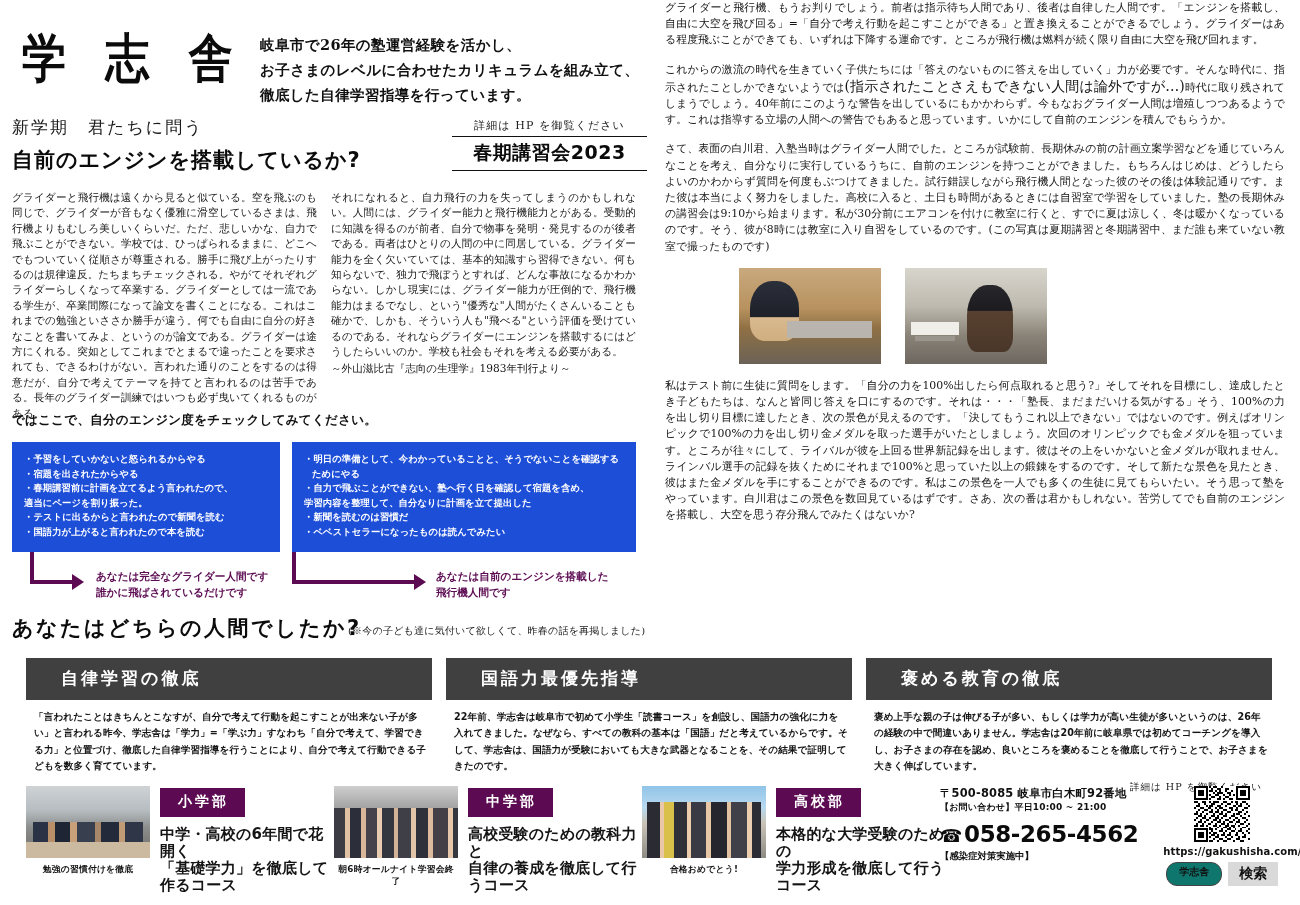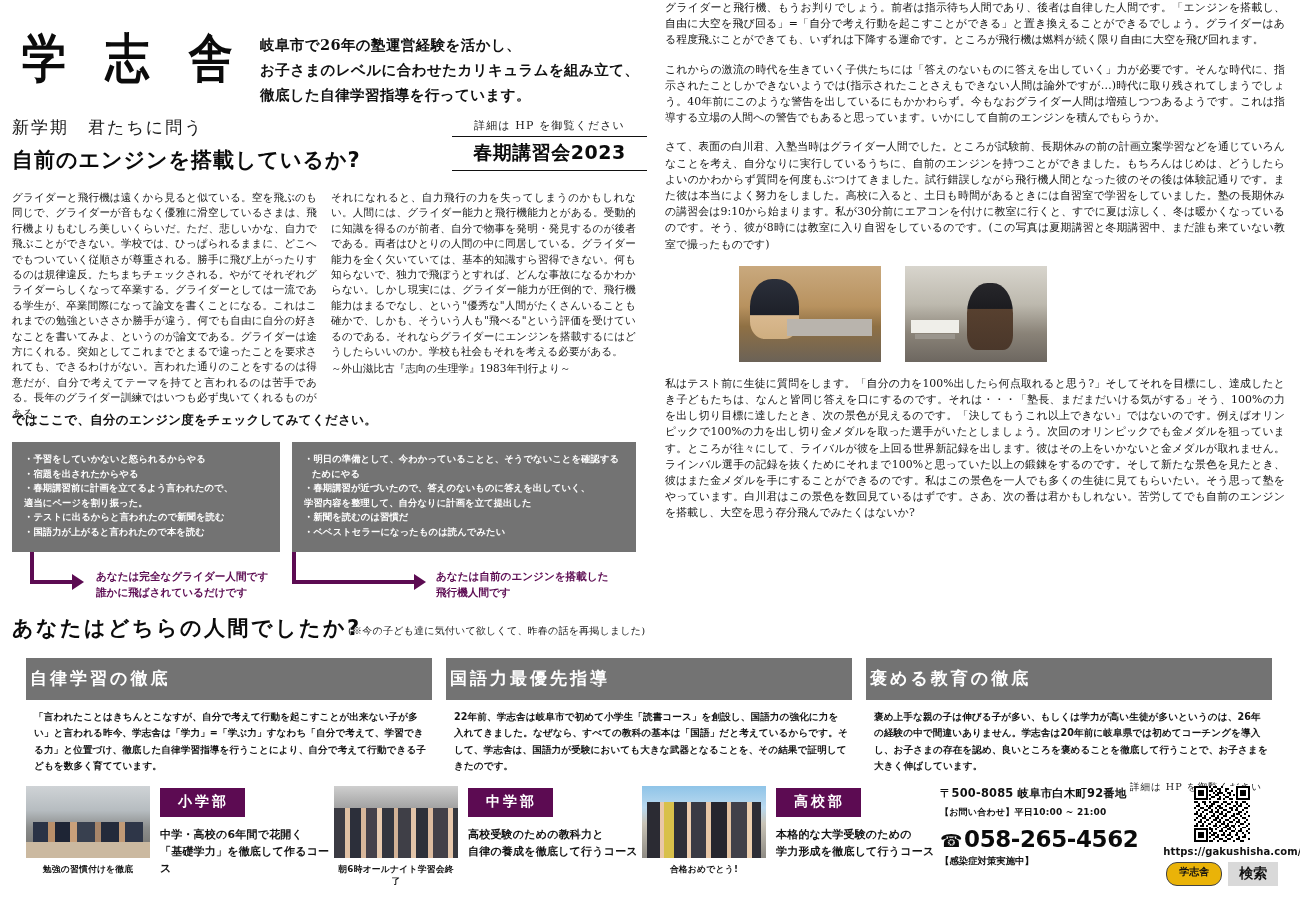--- a/index.html
+++ b/index.html
@@ -69,21 +69,21 @@
   
   .check-intro {
     position: absolute; left: 12px; top: 412px;
     font-family: "DejaVu Sans", sans-serif;
     font-size: 12.5px; font-weight: 600; color: #111; letter-spacing: .3px;
   }
 
   
   .boxes { position: absolute; left: 12px; top: 442px; width: 624px; display: flex; gap: 12px; }
   .pbox {
-    background: #737373; color: #ffffff;
+    background: #1d4ed8; color: #ffffff;
     padding: 10px 12px 12px 12px;
     min-height: 102px;
   }
   .pbox.left  { width: 268px; }
   .pbox.right { width: 344px; }
   .pbox ul { list-style: none; }
   .pbox li {
     font-family: "DejaVu Sans", sans-serif;
     font-size: 9.3px; line-height: 14.6px; font-weight: 600; letter-spacing: .1px;
     text-indent: -8px; padding-left: 8px;
@@ -118,21 +118,21 @@
     font-family: "DejaVu Serif", serif;
     font-size: 10px; color: #1a1a1a; letter-spacing: .2px;
   }
 
   
   .rtext {
     font-family: "DejaVu Serif", serif;
     font-size: 10.9px; line-height: 16.2px; color: #141414;
     text-align: justify; letter-spacing: .05px;
   }
-  .rtext .small { font-size: 11px; }
+  .rtext .small { font-size: 14px; }
   .rblock { margin-bottom: 13px; }
 
   
   .photo-row { display: flex; gap: 24px; margin: 6px 0 14px 74px; }
   .photo { width: 142px; height: 96px; position: relative; overflow: hidden; border: 0; }
   .ph-a { background: linear-gradient(180deg,#c9a97e 0%,#b8925f 42%,#8f7044 63%,#6b6257 100%); }
   .ph-a::before {
     content:""; position:absolute; left:8%; top:14%; width:34%; height:62%;
     border-radius: 46% 46% 30% 30%;
     background: linear-gradient(180deg,#2b2f3a 0%,#1d2028 60%,#d9b98f 61%,#cfae80 100%);
@@ -149,24 +149,24 @@
   }
   .ph-b::after {
     content:""; position:absolute; left:4%; top:56%; width:34%; height:14%;
     background:#efeee9; box-shadow: 0 10px 0 -4px #9a958d;
   }
 
   
   .features { position: absolute; left: 26px; top: 658px; width: 1248px; display: flex; gap: 14px; }
   .feat { width: 406px; }
   .feat-head {
-    background: #737373; color: #fff;
+    background: #404040; color: #fff;
     font-family: "DejaVu Sans", sans-serif;
     font-size: 17px; font-weight: 700; letter-spacing: 3px;
-    padding: 9px 0 10px 4px;
+    padding: 9px 0 10px 35px;
   }
   .feat-body {
     font-family: "DejaVu Sans", sans-serif;
     font-size: 9.6px; line-height: 16.4px; font-weight: 600; color: #141414;
     padding: 9px 4px 0 8px; letter-spacing: .1px;
   }
   .feat-hp {
     font-family: "DejaVu Serif", serif;
     font-size: 9.6px; letter-spacing: 1px; color: #1a1a1a;
     text-align: right; padding-right: 10px; margin-top: 6px;
@@ -205,34 +205,34 @@
   }
   .course-info { padding-top: 2px; }
   .course-badge {
     display: inline-block; background: #5c0b52; color: #fff;
     font-family: "DejaVu Sans", sans-serif;
     font-size: 14px; font-weight: 700; letter-spacing: 3px;
     padding: 5px 16px 6px 18px;
   }
   .course-desc {
     font-family: "DejaVu Sans", sans-serif;
-    font-size: 11px; line-height: 17px; font-weight: 600; color: #141414;
+    font-size: 15px; line-height: 17px; font-weight: 600; color: #141414;
     margin-top: 9px; letter-spacing: .2px;
   }
 
   
   .contact { position: absolute; left: 940px; top: 786px; width: 340px; display: flex; gap: 25px; }
   .contact-left { width: 212px; }
   .addr {
     font-family: "DejaVu Sans", sans-serif;
     font-size: 11.4px; font-weight: 700; color: #111; letter-spacing: .2px;
   }
   .hours {
     font-family: "DejaVu Sans", sans-serif;
-    font-size: 9px; font-weight: 600; color: #111; margin-top: 5px; letter-spacing: .2px;
+    font-size: 9px; font-weight: 600; color: #111; letter-spacing: .2px;
   }
   .tel {
     font-family: "DejaVu Sans", sans-serif;
     font-size: 23px; font-weight: 700; color: #0b0b0b;
     margin-top: 7px; letter-spacing: -.4px; white-space: nowrap;
   }
   .tel .glyph { font-size: 18px; margin-right: 2px; }
   .covid {
     font-family: "DejaVu Sans", sans-serif;
     font-size: 9.4px; font-weight: 600; color: #111; margin-top: 3px;
@@ -241,21 +241,21 @@
   .qr { width: 56px; height: 56px; margin: 0 auto; display: block; }
   .url {
     font-family: "DejaVu Sans", sans-serif;
     font-size: 10px; font-weight: 600; color: #111; margin-top: 4px; letter-spacing: .1px;
   }
   .searchrow { display: flex; gap: 6px; justify-content: center; margin-top: 5px; }
   .searchbox {
     border: 1px solid #444; border-radius: 11px;
     font-family: "DejaVu Sans", sans-serif;
     font-size: 10px; font-weight: 700; color: #111;
-    padding: 2px 12px 3px; background: #eab308;
+    padding: 2px 12px 3px; background: #0f766e;
   }
   .searchbtn {
     background: #d9d9d9;
     font-family: Liberation Sans, sans-serif;
     font-size: 14px; font-weight: 700; color: #111;
     padding: 3px 11px 3px;
   }
 </style>
 </head>
 <body>
@@ -299,21 +299,21 @@
         <li>・宿題を出されたからやる</li>
         <li>・春期講習前に計画を立てるよう言われたので、</li>
         <li class="sub">適当にページを割り振った。</li>
         <li>・テストに出るからと言われたので新聞を読む</li>
         <li>・国語力が上がると言われたので本を読む</li>
       </ul>
     </div>
     <div class="pbox right">
       <ul>
         <li>・明日の準備として、今わかっていることと、そうでないことを確認するためにやる</li>
-        <li>・春期講習が近づいたので、答えのないものに答えを出していく、</li>
+        <li>・自力で飛ぶことができない、塾へ行く日を確認して宿題を含め、</li>
         <li class="sub">学習内容を整理して、自分なりに計画を立て提出した</li>
         <li>・新聞を読むのは習慣だ</li>
         <li>・ベベストセラーになったものは読んでみたい</li>
       </ul>
     </div>
   </div>
 
   <div class="arrow-zone">
     <div class="elbow" style="left:18px; top:0;">
       <div class="v"></div>

